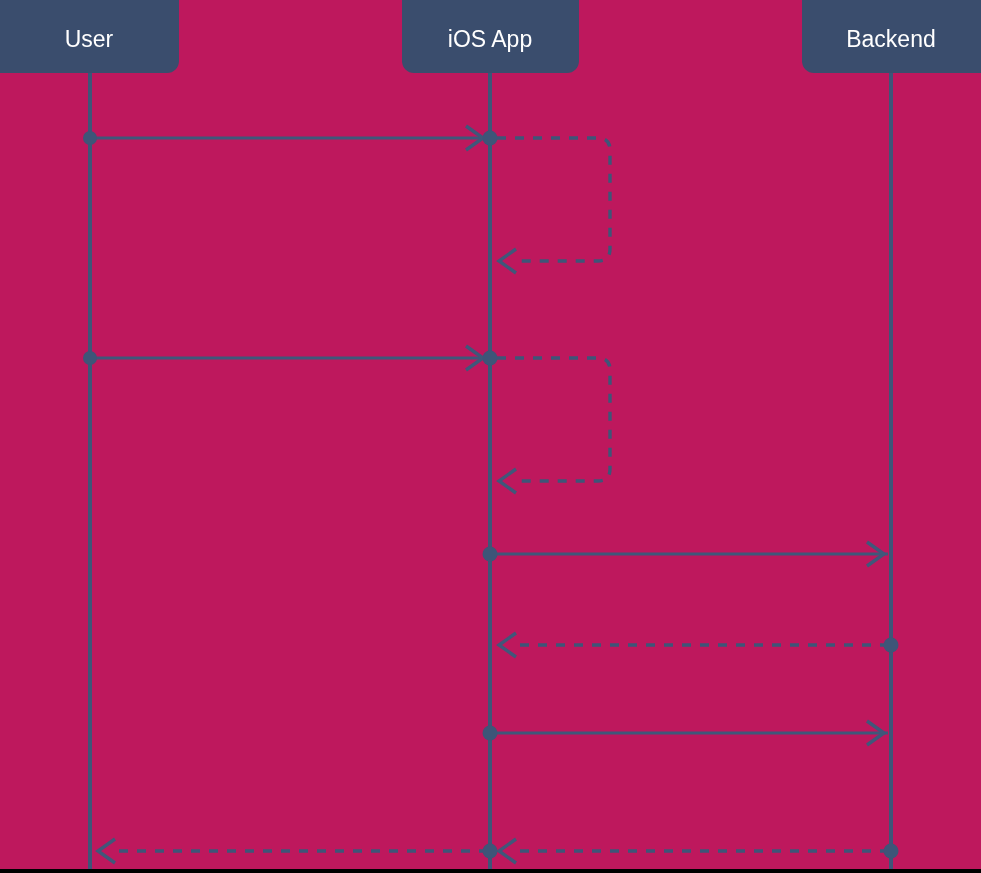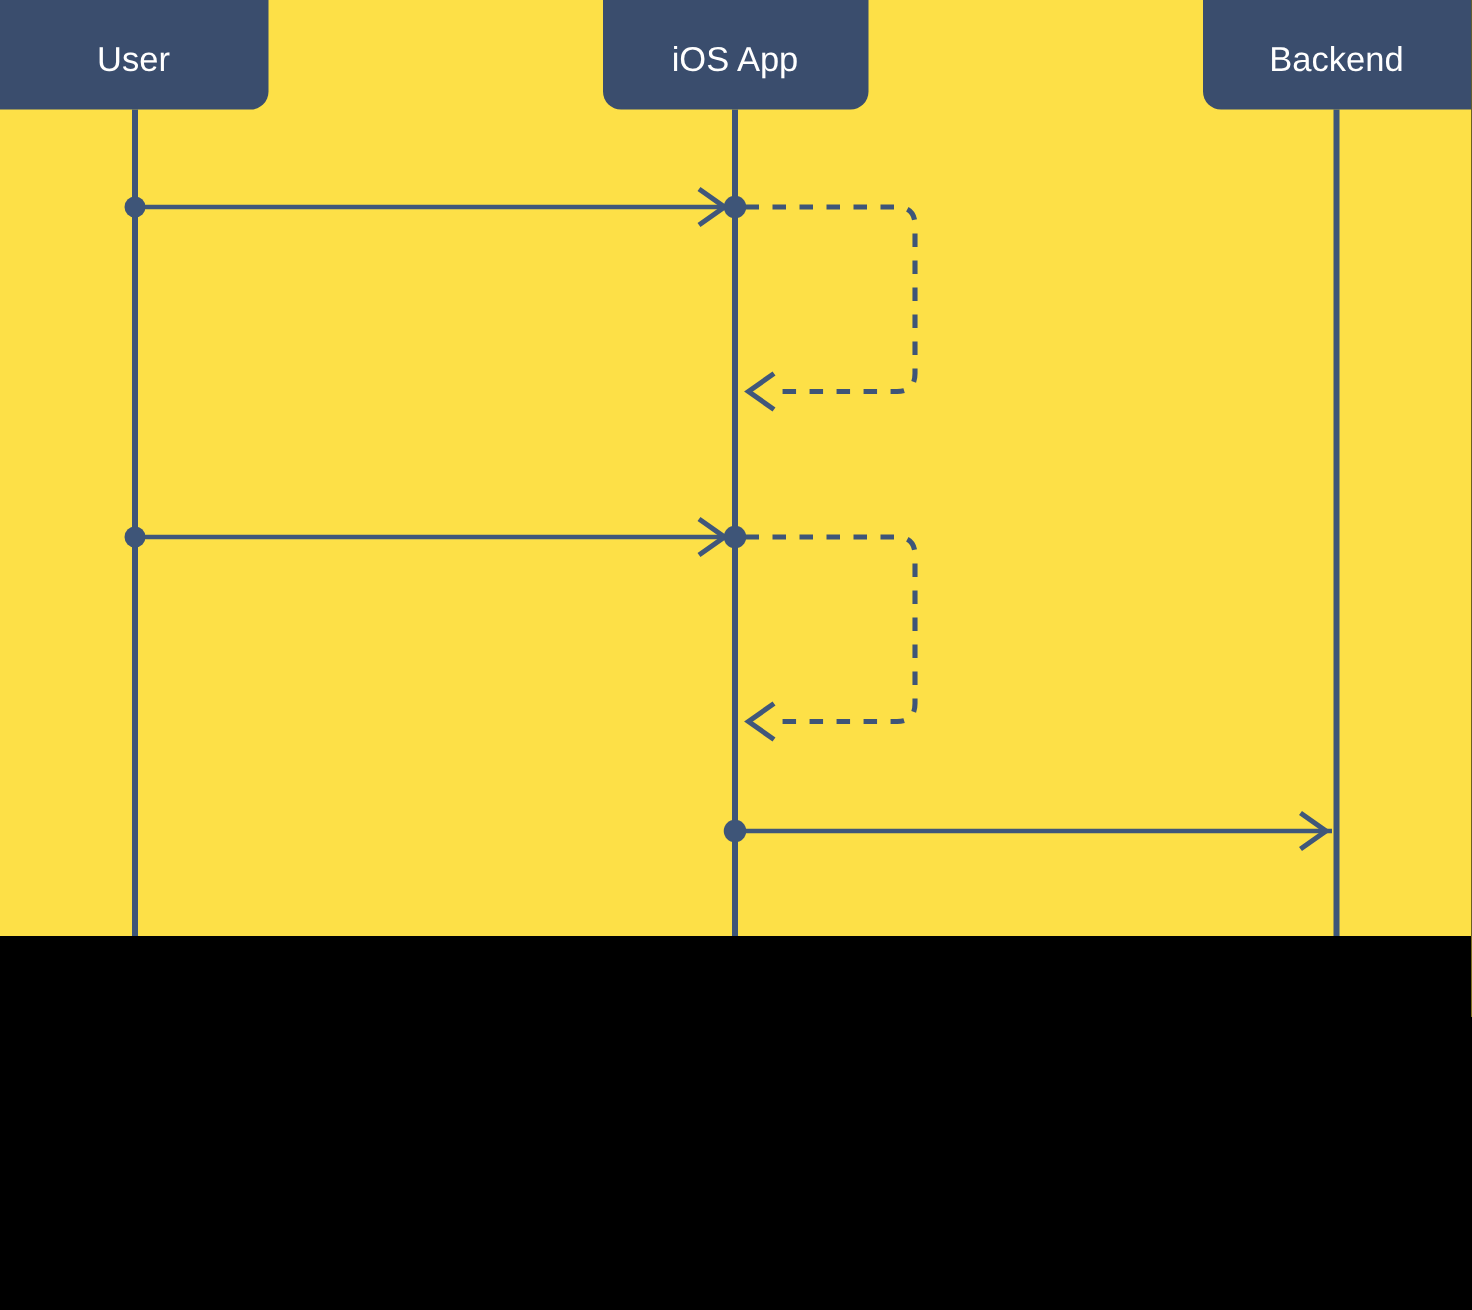--- a/index.html
+++ b/index.html
@@ -7,22 +7,22 @@
     margin: 0;
     padding: 0;
     background: #000000;
   }
   body {
     font-family: "Liberation Sans", sans-serif;
   }
   #diagram-root {
     position: relative;
     width: 981px;
-    height: 624px;
-    background: #fde047;
+    height: 869px;
+    background: #be185d;
     overflow: hidden;
   }
   #diagram-svg {
     position: absolute;
     left: 0;
     top: 0;
     width: 981px;
     height: 873px;
     display: block;
   }

